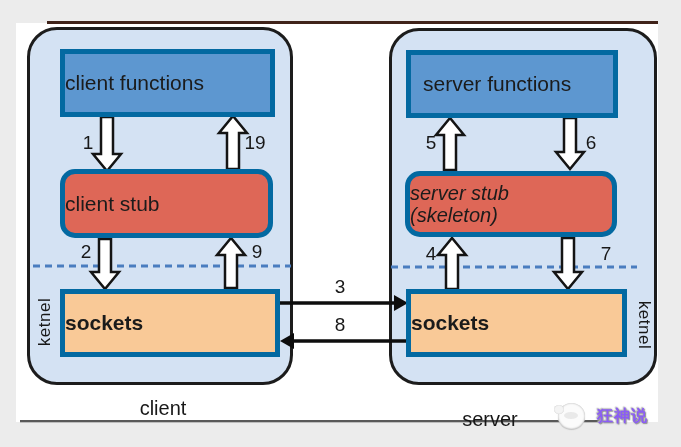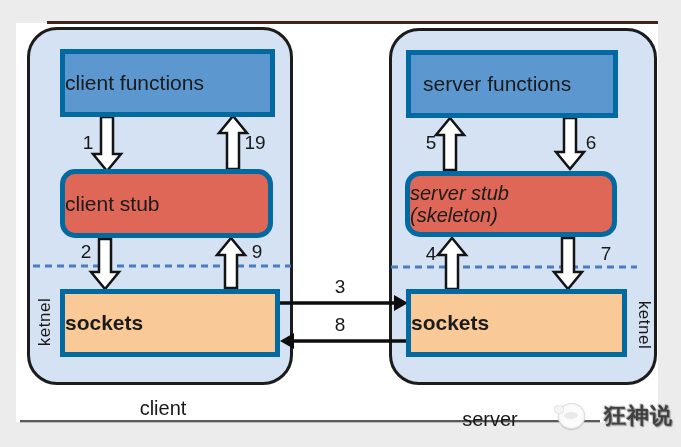--- a/index.html
+++ b/index.html
@@ -61,21 +61,21 @@
   }
   .wm-icon::before {
     content:""; position:absolute; left:-4px; top:2px; width:10px; height:9px;
     border-radius:50%; background:#f4f4f4; box-shadow:0 0 1px #b5b5b5 inset;
   }
   .wm-icon::after {
     content:""; position:absolute; left:6px; top:9px; width:14px; height:7px;
     border-radius:50%; background:#e9e9e9;
   }
   .wm-text {
-    margin-left:19px; font-size:22px; font-weight:bold; color:#404040;
+    margin-left:12px; font-size:16px; font-weight:bold; color:#8b5cf6;
     letter-spacing:1px; white-space:nowrap;
     text-shadow:0 0 2px #9d9d9d, 1px 1px 1px #8f8f8f, -1px -1px 1px #c9c9c9;
   }
 </style>
 </head>
 <body style="--functions-box: #5d97d0; --stub-box: #de6757; --sockets-box: #f9c997; --host-container: #d4e2f3; --kernel-divider: #4a7dbf; --top-rule: #40231a;">
 
 <div class="canvas">
 
   <div class="white-area"></div>

